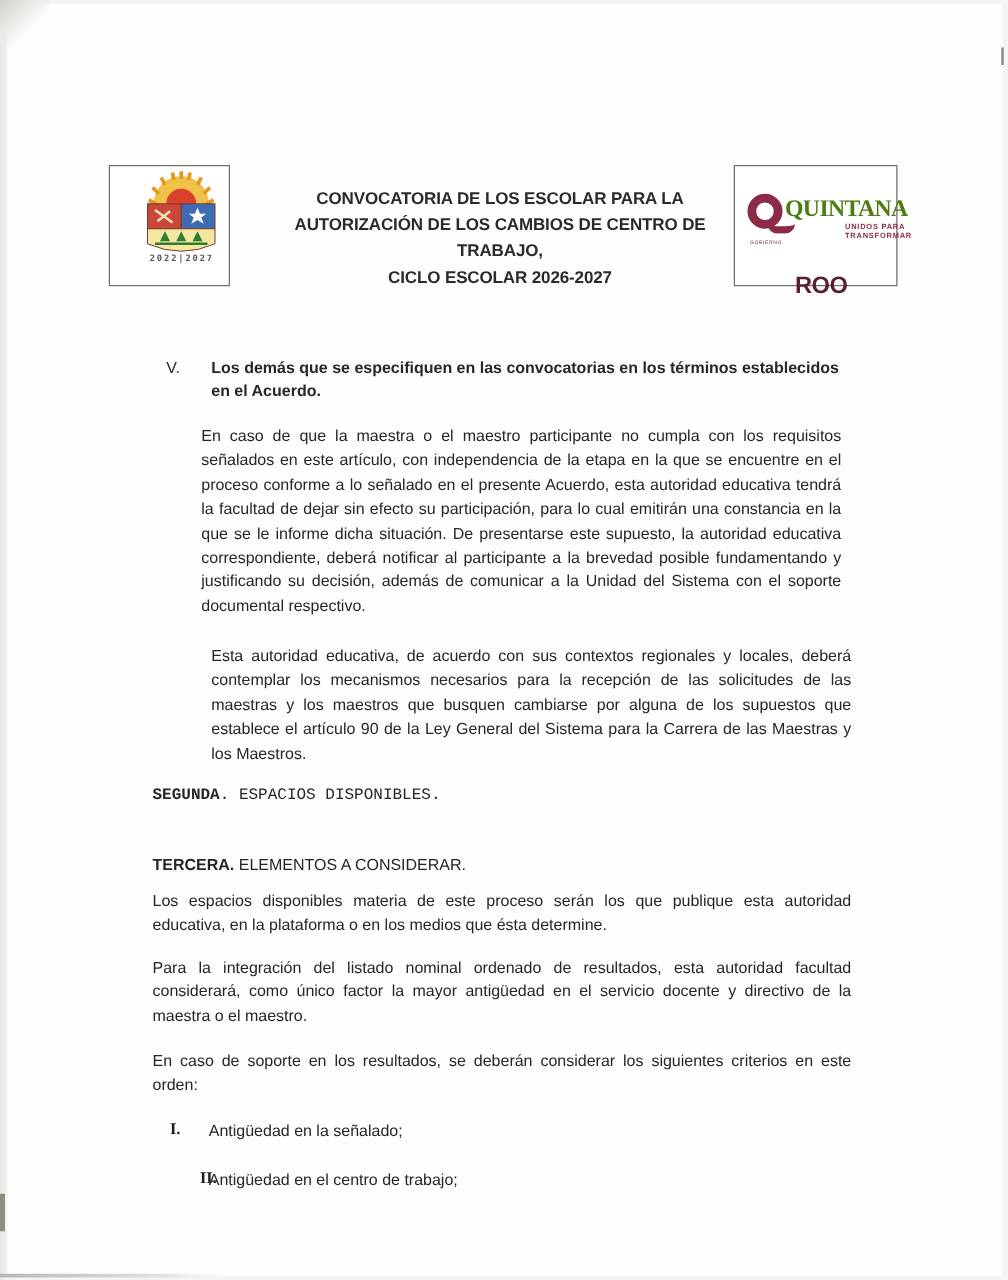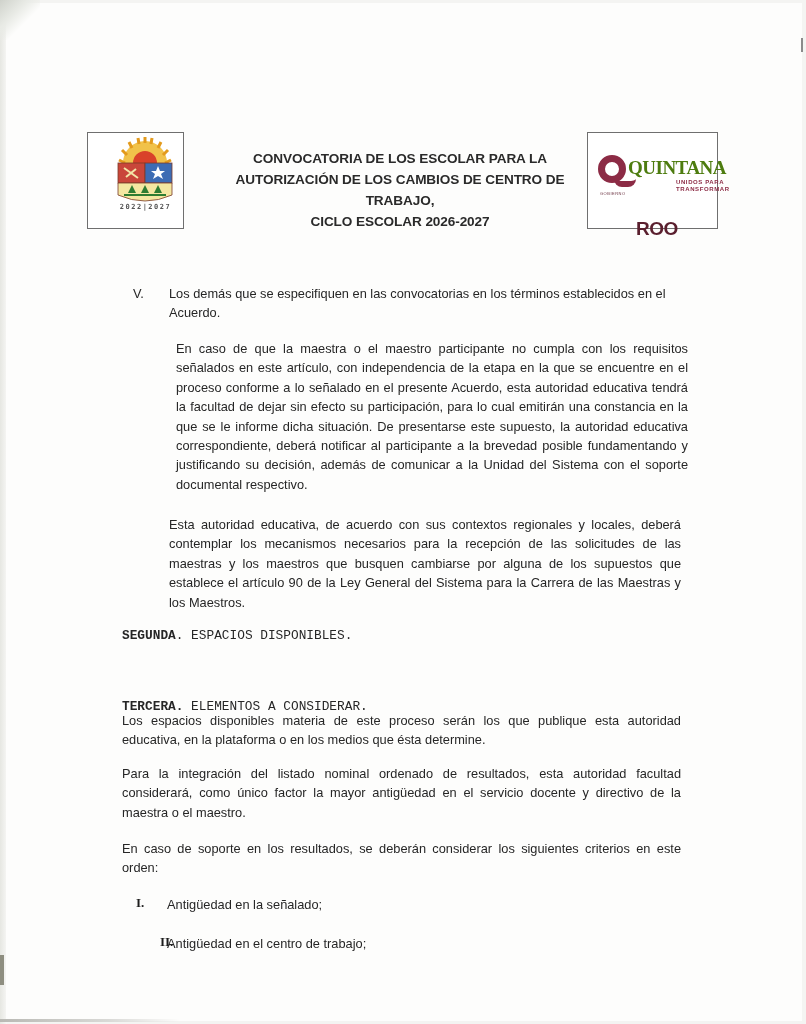--- a/index.html
+++ b/index.html
@@ -40,28 +40,28 @@
     position: absolute; left: 205px; top: 148px; width: 390px;
     text-align: center; font-weight: bold; font-size: 13.6px; line-height: 21px; color: #2a2a2a;
     letter-spacing: -0.1px;
   }
 
   
   .text { font-size: 12.8px; line-height: 19.4px; color: #262626; }
   .justify { text-align: justify; text-align-last: left; }
 
   .item-v-num { position: absolute; left: 133px; top: 284px; }
-  .item-v-text { position: absolute; left: 169px; top: 284px; width: 512px; }
+  .item-v-text { position: absolute; left: 169px; top: 284px; width: 512px; font-weight: bold; }
 
-  .para1 { position: absolute; left: 176px; top: 339px; width: 512px; }
+  .para1 { position: absolute; left: 161px; top: 339px; width: 512px; }
   .para2 { position: absolute; left: 169px; top: 515px; width: 512px; }
 
   .section-segunda { position: absolute; left: 122px; top: 626px; font-family: Liberation Mono, monospace; }
   .para3 { position: absolute; left: 122px; top: 667px; width: 559px; margin-top: 44px; }
-  .section-tercera { position: absolute; left: 122px; top: 697px; font-family: Liberation Mono, monospace; }
+  .section-tercera { position: absolute; left: 122px; top: 682px; }
   .para4 { position: absolute; left: 122px; top: 764px; width: 559px; }
   .para5 { position: absolute; left: 122px; top: 839px; width: 559px; }
 
   .crit-num { position: absolute; font-family: "Liberation Serif", "DejaVu Serif", serif; font-weight: bold; font-size: 13px; }
   .crit-1-num { left: 136px; top: 895px; }
   .crit-1-text { position: absolute; left: 167px; top: 895px; }
   .crit-2-num { left: 132px; top: 934px; margin-left: 28px; }
   .crit-2-text { position: absolute; left: 167px; top: 934px; text-align: right; }
 
   b.lead { font-weight: bold; }

